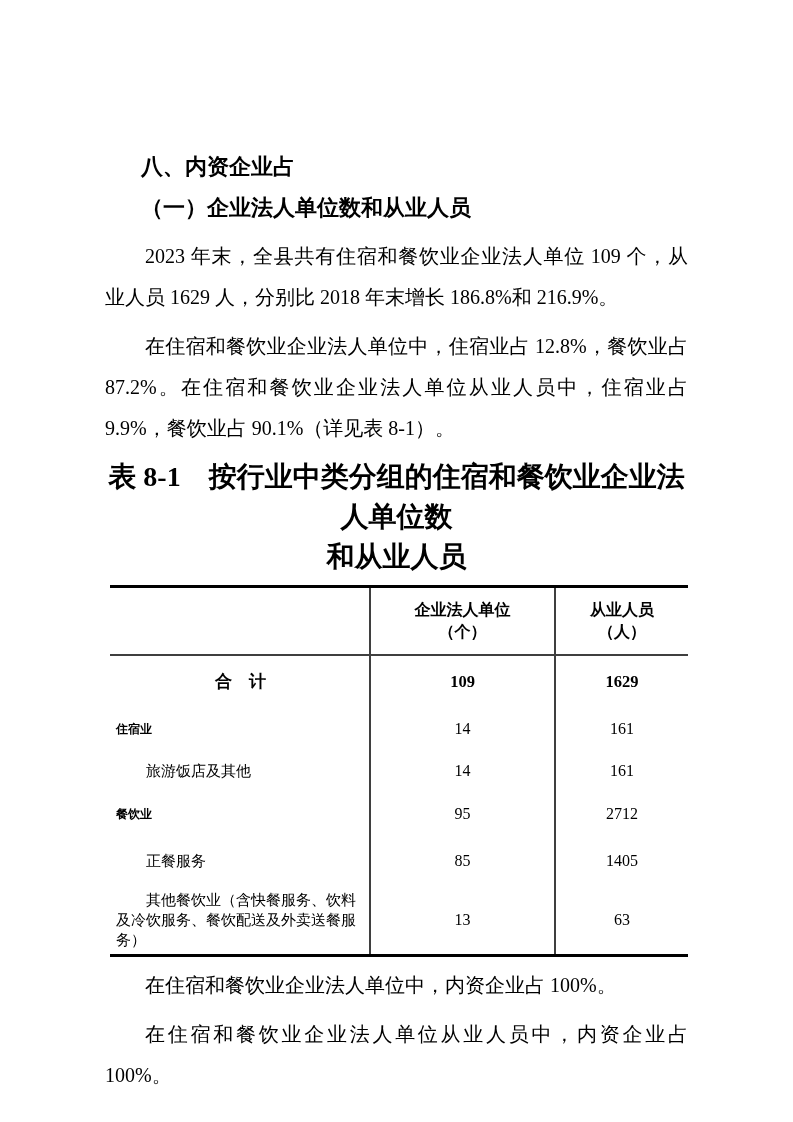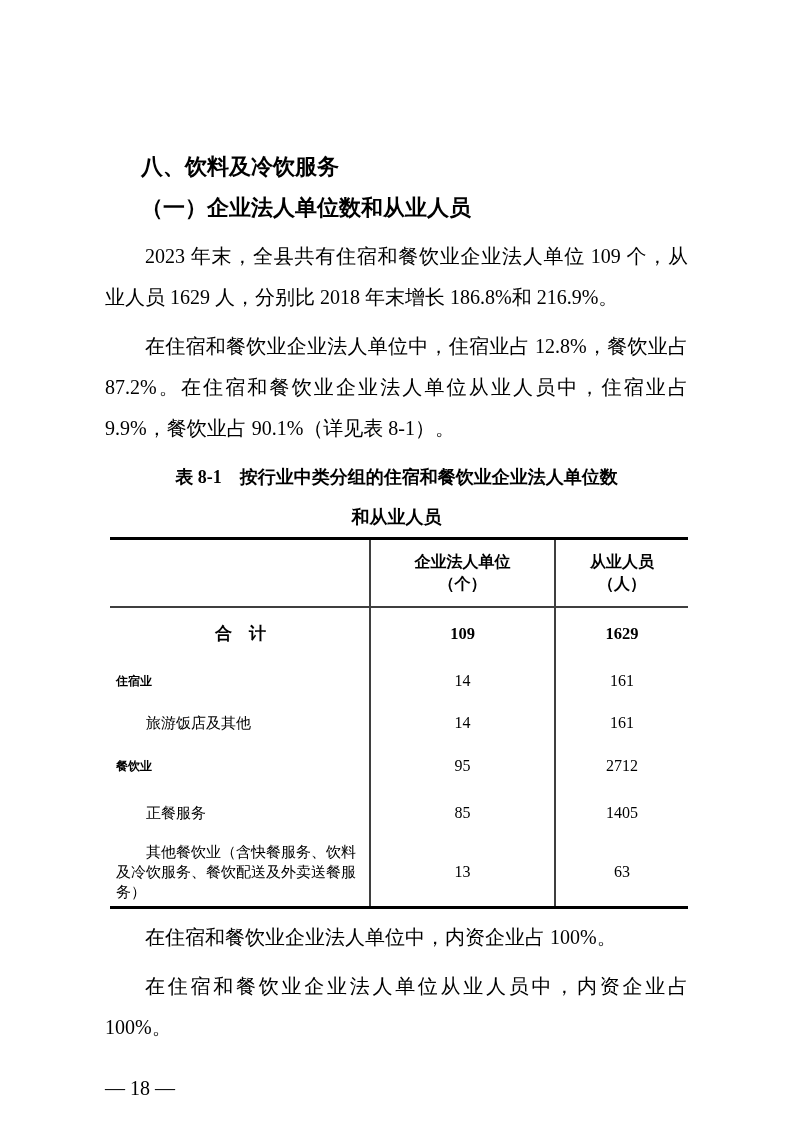--- a/index.html
+++ b/index.html
@@ -23,24 +23,24 @@
   }
   p.body-par {
     font-size: 20px;
     line-height: 41px;
     text-align: justify;
     text-indent: 2em;
     margin: 8px;
   }
   .table-caption {
     font-weight: bold;
-    font-size: 18px;
+    font-size: 28px;
     line-height: 40px;
     text-align: center;
-    margin: 0;
+    margin: 8px;
   }
   table.stats {
     border-collapse: collapse;
     table-layout: fixed;
     width: 578px;
     margin-left: 13px;
     border-top: 3px solid #000000;
     border-bottom: 3px solid #000000;
   }
   table.stats th:nth-child(2), table.stats td:nth-child(2),
@@ -84,21 +84,21 @@
     font-size: 20px;
     line-height: 30px;
     text-align: left;
   }
 </style>
 </head>
 <body>
 
 <div class="page">
 
-  <h1 class="heading-1">八、饮料及冷饮服务</h1>
+  <h1 class="heading-1">八、内资企业占</h1>
 
   <h2 class="heading-2">（一）企业法人单位数和从业人员</h2>
 
   <p class="body-par">2023 年末，全县共有住宿和餐饮业企业法人单位 109 个，从业人员 1629 人，分别比 2018 年末增长 186.8%和 216.9%。</p>
 
   <p class="body-par">在住宿和餐饮业企业法人单位中，住宿业占 12.8%，餐饮业占 87.2%。在住宿和餐饮业企业法人单位从业人员中，住宿业占 9.9%，餐饮业占 90.1%（详见表 8-1）。</p>
 
   <div class="table-caption">
     <div>表 8-1　按行业中类分组的住宿和餐饮业企业法人单位数</div>
     <div>和从业人员</div>

